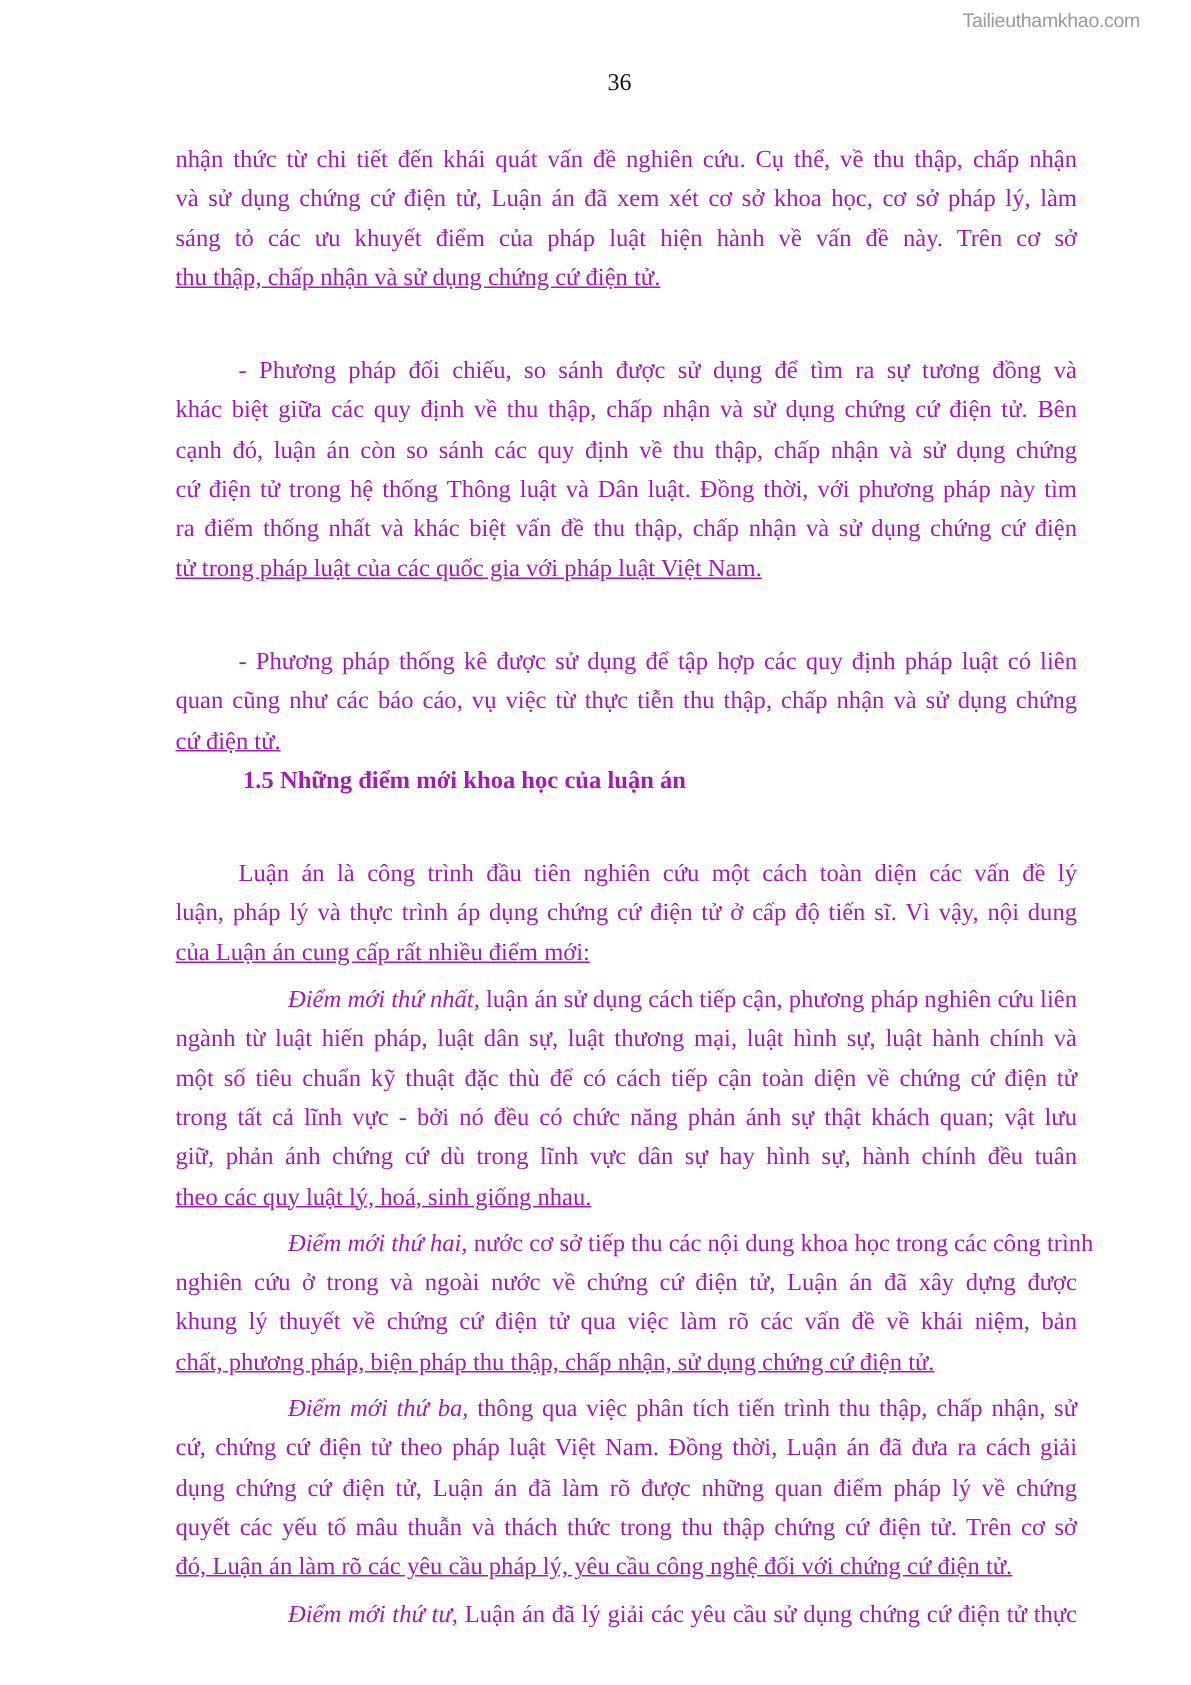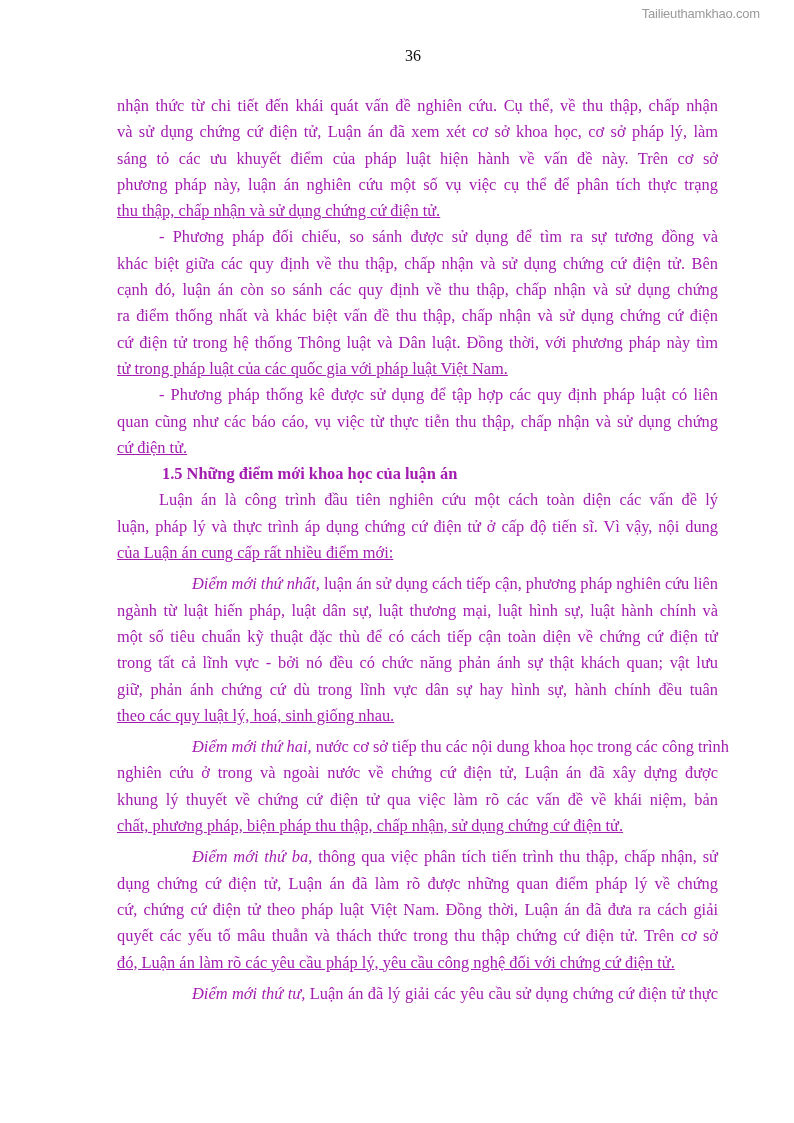--- a/index.html
+++ b/index.html
@@ -16,49 +16,48 @@
   }
   .content {
     position: absolute; left: 117px; top: 93px; width: 601px;
     font-family: "Liberation Serif", serif; font-size: 16.4px; color: #a21caf;
   }
   .line {
     height: 26.3px; line-height: 26.3px; white-space: nowrap;
     text-align: justify; text-align-last: justify;
   }
   .line.last { text-align-last: left; text-decoration: underline; }
-  .line.indent { padding-left: 42px; }
+  .line.indent { padding-left: 42px; margin-top: 36px; }
   .line.indent-it { padding-left: 35px; }
   .gap { height: 5px; }
   .heading { font-weight: bold; padding-left: 45px; text-align-last: left; }
   .it { font-style: italic; margin-left: 40px; }
 </style>
 </head>
 <body>
 
 <div class="page">
   <div class="watermark">Tailieuthamkhao.com</div>
   <div class="page-number">36</div>
 
   <div class="content">
 
     <div>
       <div class="line">nhận thức từ chi tiết đến khái quát vấn đề nghiên cứu. Cụ thể, về thu thập, chấp nhận</div>
       <div class="line">và sử dụng chứng cứ điện tử, Luận án đã xem xét cơ sở khoa học, cơ sở pháp lý, làm</div>
       <div class="line">sáng tỏ các ưu khuyết điểm của pháp luật hiện hành về vấn đề này. Trên cơ sở</div>
-      <div class="line">phương pháp này, luận án nghiên cứu một số vụ việc cụ thể để phân tích thực trạng</div>
       <div class="line last">thu thập, chấp nhận và sử dụng chứng cứ điện tử.</div>
     </div>
 
     <div>
       <div class="line indent">- Phương pháp đối chiếu, so sánh được sử dụng để tìm ra sự tương đồng và</div>
       <div class="line">khác biệt giữa các quy định về thu thập, chấp nhận và sử dụng chứng cứ điện tử. Bên</div>
       <div class="line">cạnh đó, luận án còn so sánh các quy định về thu thập, chấp nhận và sử dụng chứng</div>
+      <div class="line">cứ điện tử trong hệ thống Thông luật và Dân luật. Đồng thời, với phương pháp này tìm</div>
       <div class="line">ra điểm thống nhất và khác biệt vấn đề thu thập, chấp nhận và sử dụng chứng cứ điện</div>
-      <div class="line">cứ điện tử trong hệ thống Thông luật và Dân luật. Đồng thời, với phương pháp này tìm</div>
       <div class="line last">tử trong pháp luật của các quốc gia với pháp luật Việt Nam.</div>
     </div>
 
 
     <div>
       <div class="line indent">- Phương pháp thống kê được sử dụng để tập hợp các quy định pháp luật có liên</div>
       <div class="line">quan cũng như các báo cáo, vụ việc từ thực tiễn thu thập, chấp nhận và sử dụng chứng</div>
       <div class="line last">cứ điện tử.</div>
     </div>
 
@@ -87,22 +86,22 @@
       <div class="line indent-it"><span class="it">Điểm mới thứ hai,</span><span> nước cơ sở tiếp thu các nội dung khoa học trong các công trình</span></div>
       <div class="line">nghiên cứu ở trong và ngoài nước về chứng cứ điện tử, Luận án đã xây dựng được</div>
       <div class="line">khung lý thuyết về chứng cứ điện tử qua việc làm rõ các vấn đề về khái niệm, bản</div>
       <div class="line last">chất, phương pháp, biện pháp thu thập, chấp nhận, sử dụng chứng cứ điện tử.</div>
     </div>
 
     <div class="gap"></div>
 
     <div>
       <div class="line indent-it"><span class="it">Điểm mới thứ ba,</span><span> thông qua việc phân tích tiến trình thu thập, chấp nhận, sử</span></div>
+      <div class="line">cứ, chứng cứ điện tử theo pháp luật Việt Nam. Đồng thời, Luận án đã đưa ra cách giải</div>
       <div class="line">dụng chứng cứ điện tử, Luận án đã làm rõ được những quan điểm pháp lý về chứng</div>
-      <div class="line">cứ, chứng cứ điện tử theo pháp luật Việt Nam. Đồng thời, Luận án đã đưa ra cách giải</div>
       <div class="line">quyết các yếu tố mâu thuẫn và thách thức trong thu thập chứng cứ điện tử. Trên cơ sở</div>
       <div class="line last">đó, Luận án làm rõ các yêu cầu pháp lý, yêu cầu công nghệ đối với chứng cứ điện tử.</div>
     </div>
 
     <div class="gap"></div>
 
     <div>
       <div class="line indent-it"><span class="it">Điểm mới thứ tư,</span><span> Luận án đã lý giải các yêu cầu sử dụng chứng cứ điện tử thực</span></div>
     </div>
 

